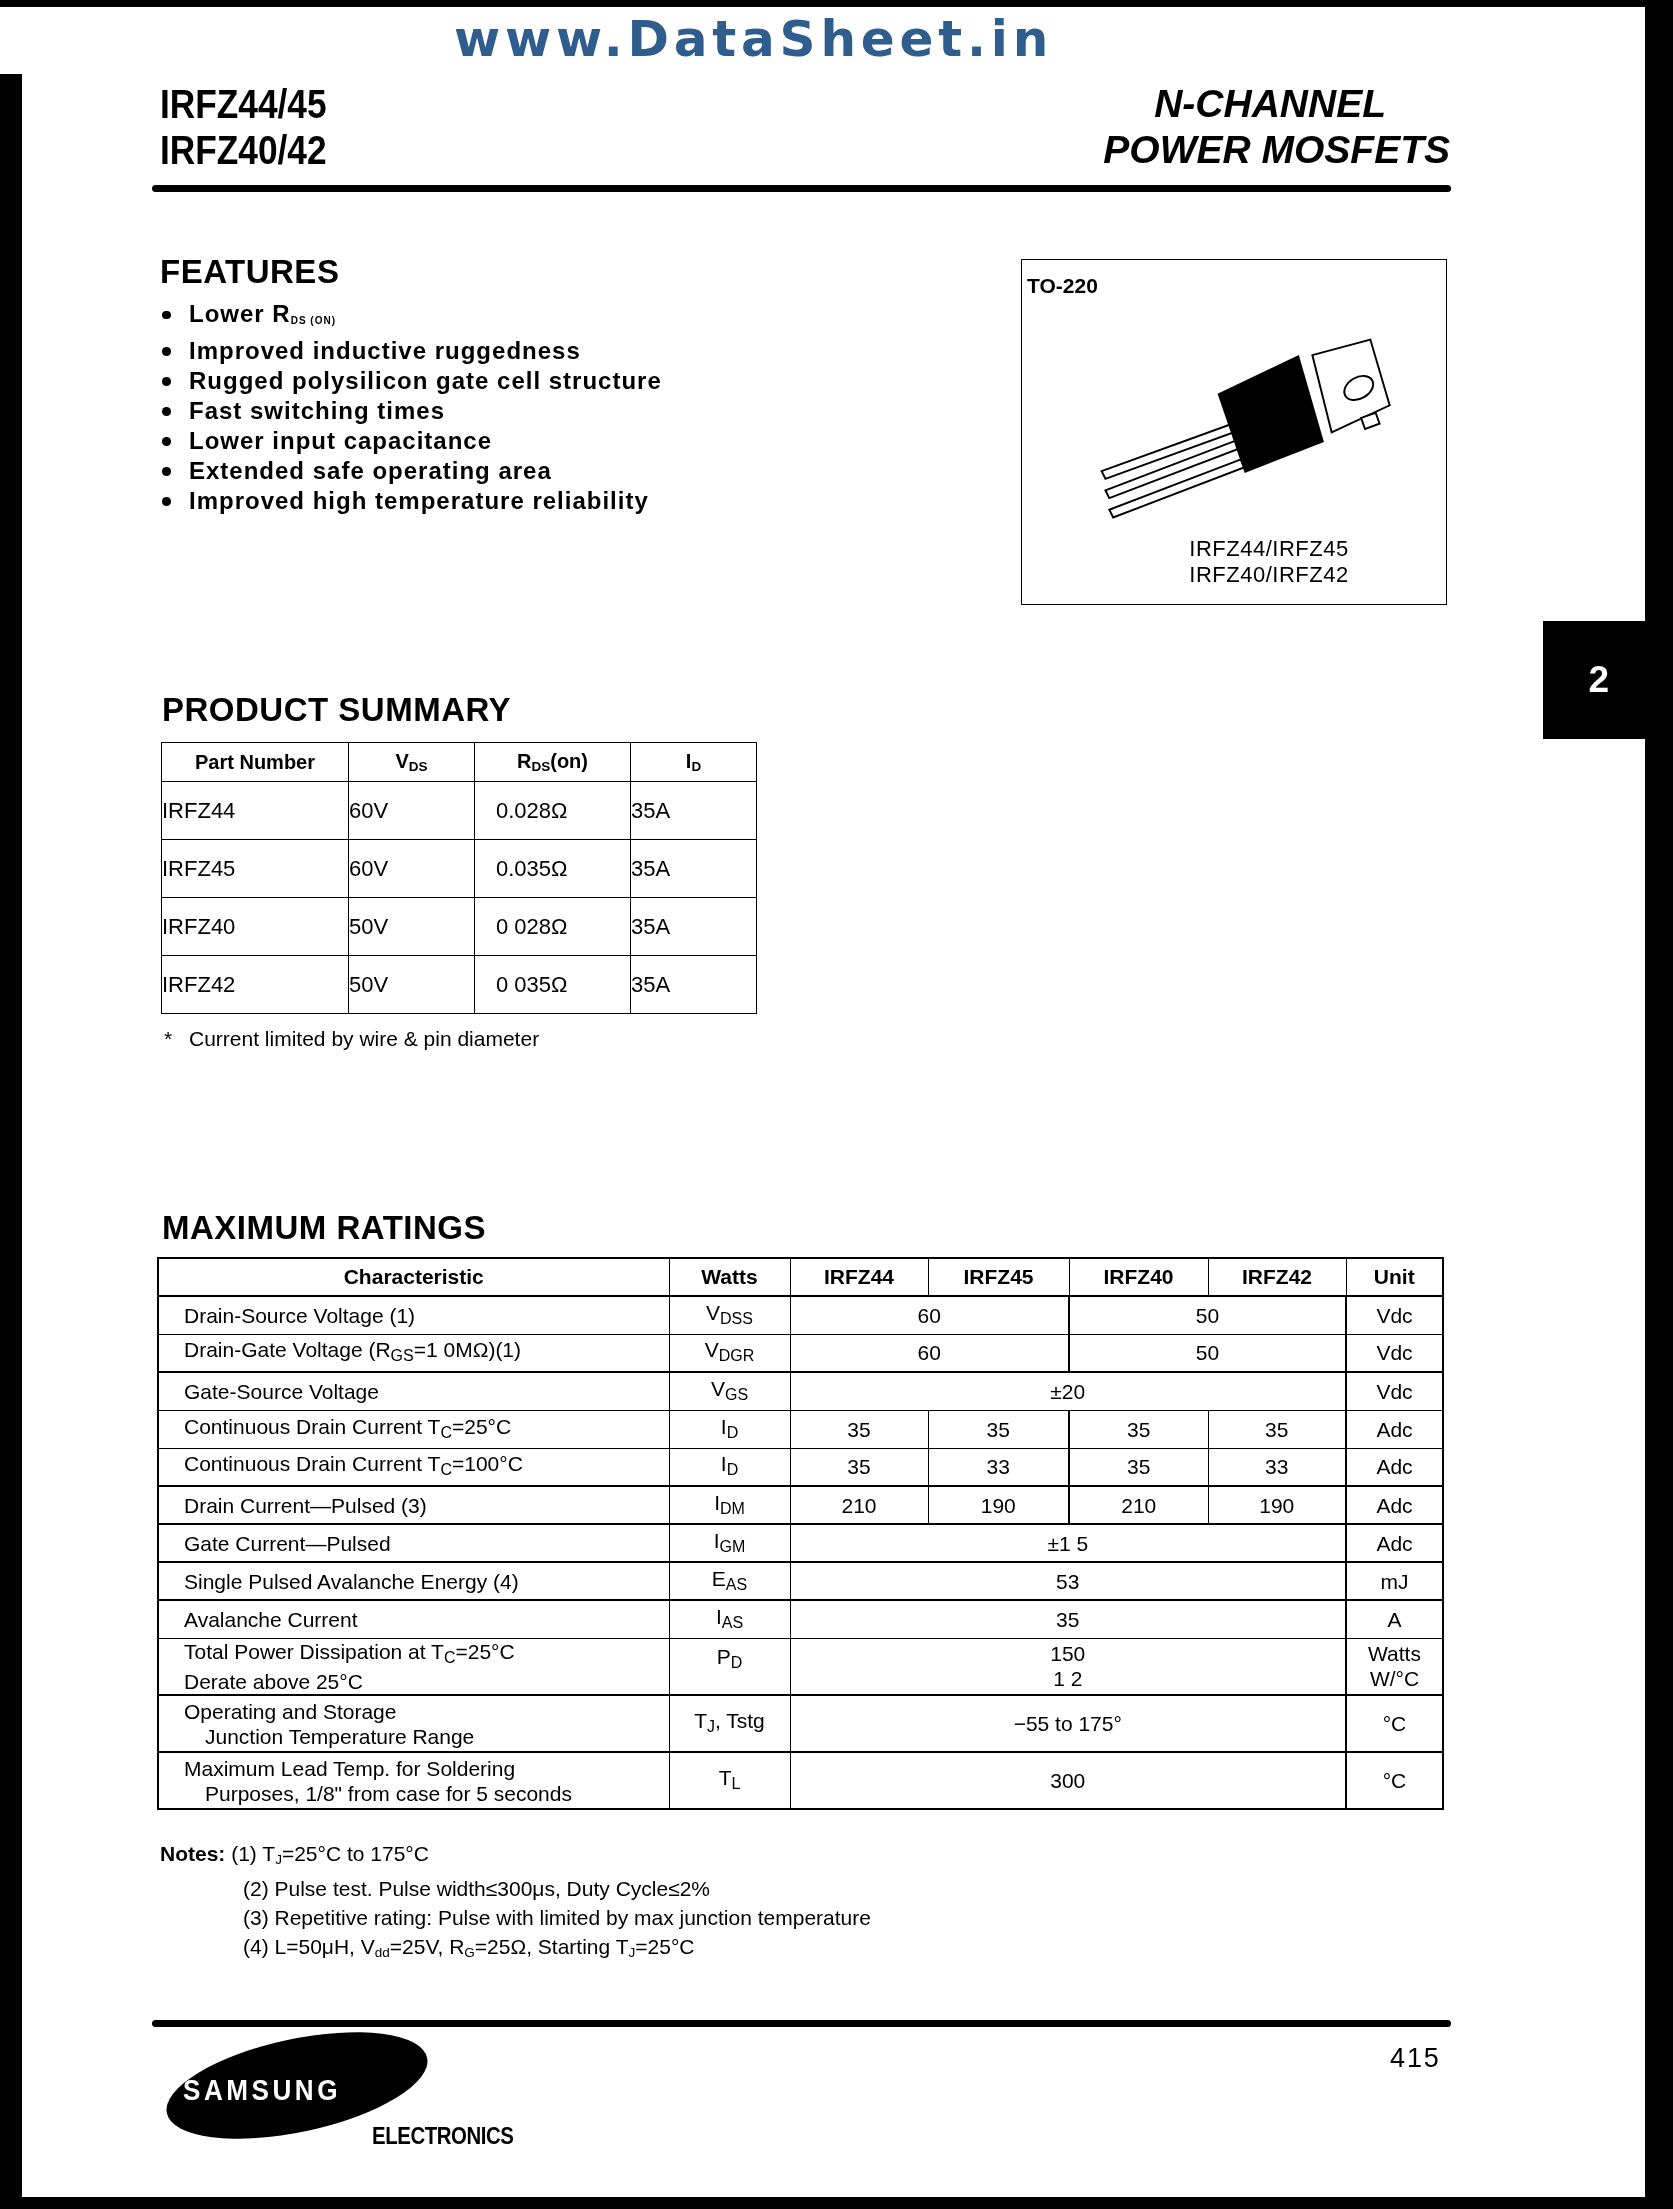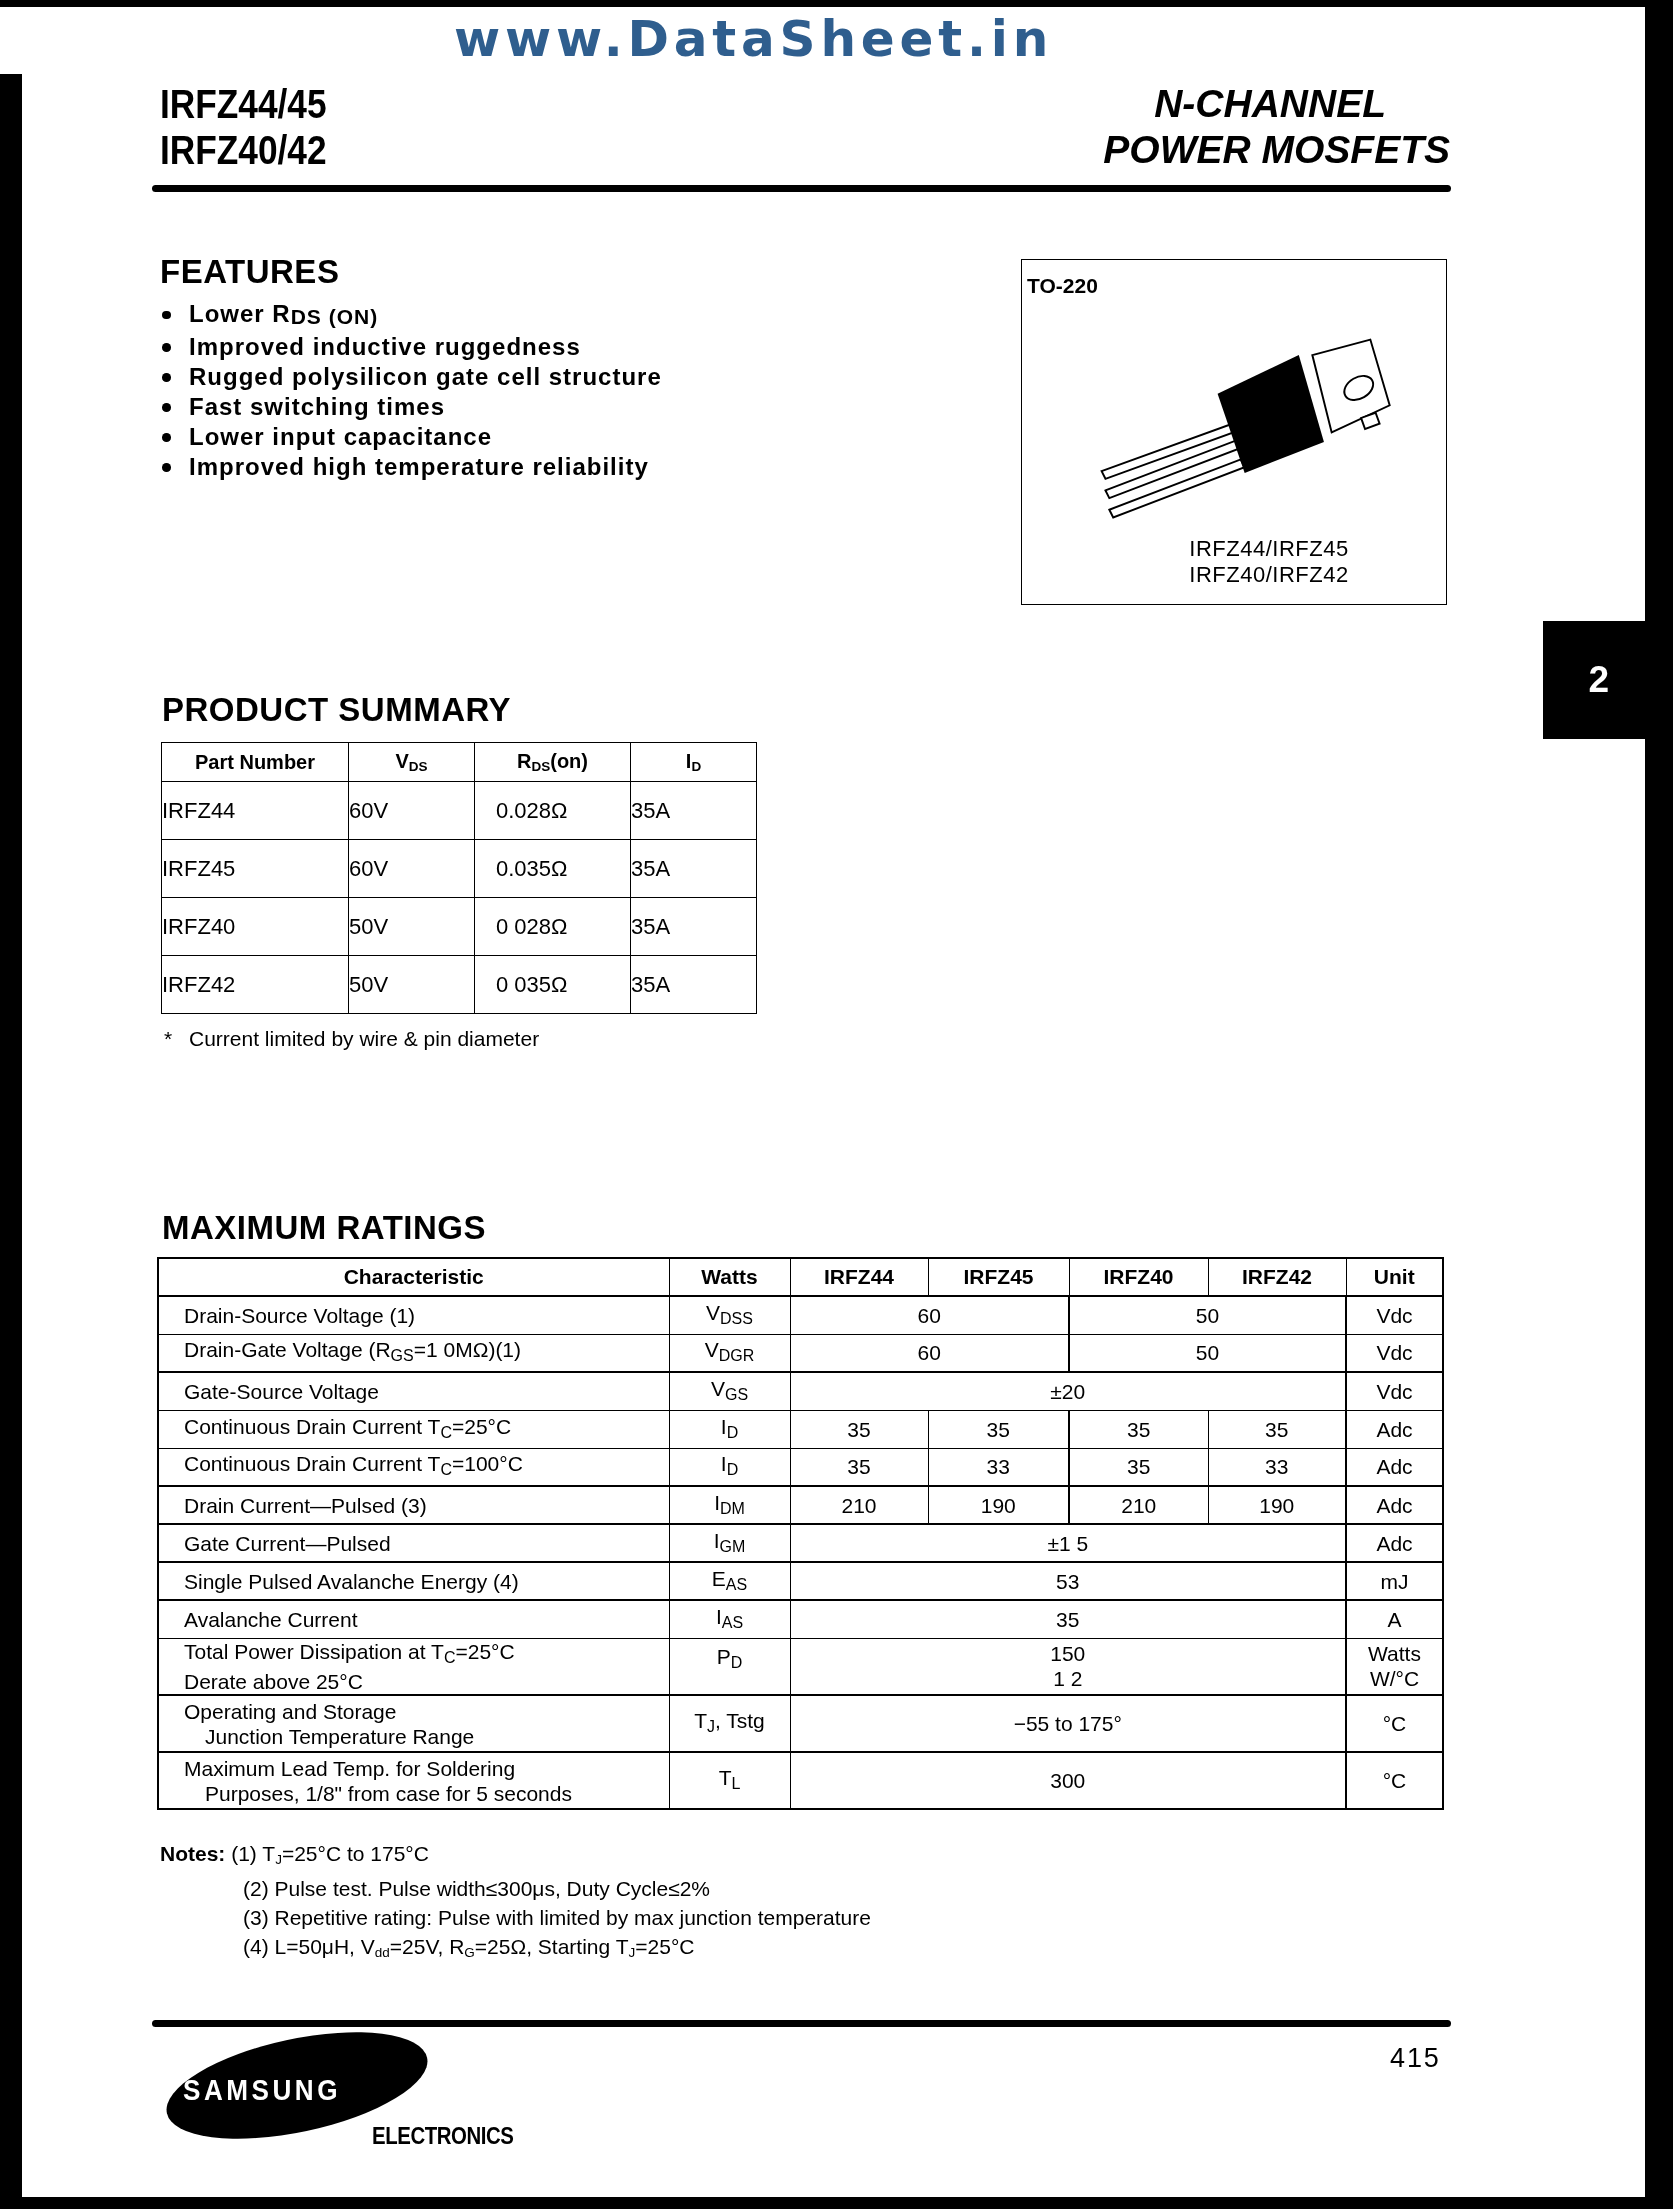--- a/index.html
+++ b/index.html
@@ -40,21 +40,21 @@
 
   .features-list { left: 160px; top: 299px; list-style: none; }
   .features-list li {
     font-weight: bold; font-size: 24px; line-height: 30px; letter-spacing: 1px;
     position: relative; padding-left: 29px;
   }
   .features-list li::before {
     content: ""; position: absolute; left: 1.9px; top: 11.6px; width: 8.7px; height: 8.7px;
     background: #000; border-radius: 50%;
   }
-  .features-list sub { font-size: 21px; vertical-align: -1.9px; }
+  .features-list sub { font-size: 10px; vertical-align: -1.9px; }
 
   .pkg-box { left: 1021px; top: 259px; width: 426px; height: 346px; border: 1.9px solid #000; }
   .pkg-label { position: absolute; left: 5px; top: 13.5px; font-weight: bold; font-size: 21px; }
   .pkg-drawing { position: absolute; left: 68px; top: 68px; }
   .pkg-parts { position: absolute; left: 0; top: 276px; width: 426px; padding-left: 68px; font-size: 22px; line-height: 26px; text-align: center; letter-spacing: 0.5px; }
 
   .section-tab { left: 1543px; top: 621px; width: 102px; height: 118px; background: #000; color: #fff; font-weight: bold; font-size: 37px; display: flex; align-items: center; justify-content: center; padding-left: 9.7px; }
 
   .summary-heading { left: 162px; top: 691px; }
 
@@ -116,20 +116,21 @@
 </div>
 <div class="abs rule rule-top"></div>
 
 <div class="abs section-heading features-heading">FEATURES</div>
 <ul class="abs features-list">
   <li><span>Lower R</span><sub>DS (ON)</sub></li>
   <li>Improved inductive ruggedness</li>
   <li>Rugged polysilicon gate cell structure</li>
   <li>Fast switching times</li>
   <li>Lower input capacitance</li>
+  <li>Extended safe operating area</li>
   <li>Improved high temperature reliability</li>
 </ul>
 
 <div class="abs pkg-box">
   <div class="pkg-label">TO-220</div>
   <svg class="pkg-drawing" width="319" height="203" viewBox="0 0 330 210">
 
     <g stroke="#000" stroke-width="2" fill="#fff">
       <polygon points="12,148 150,98 154,106 16,156"></polygon>
       <polygon points="16,168 152,116 156,124 20,176"></polygon>

